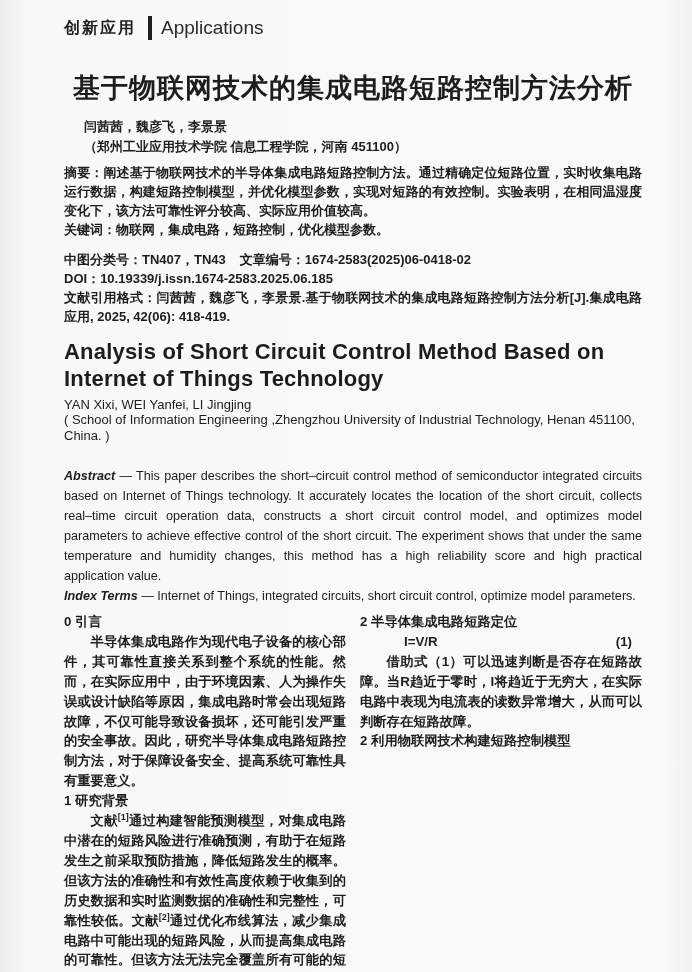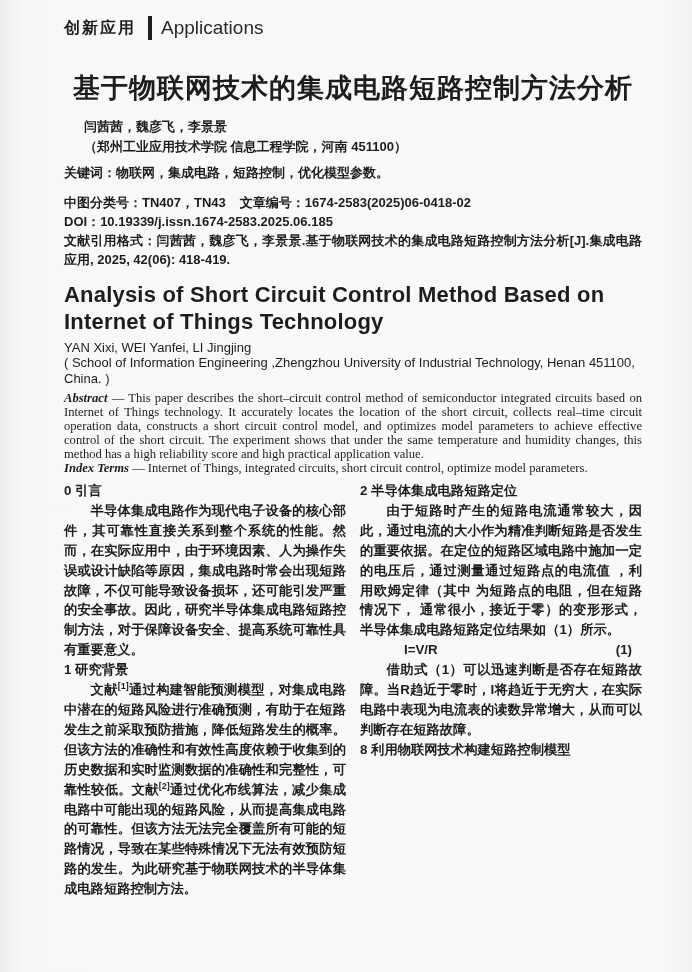--- a/index.html
+++ b/index.html
@@ -23,21 +23,21 @@
   
   .meta-cn { margin-top:7px; font-size:13px; line-height:19px; font-weight:600; text-align:justify; }
   .meta-cn .lbl { font-weight:700; }
   .meta2 { margin-top:11px; font-size:13px; line-height:19px; font-weight:600; text-align:justify; }
   .meta2 .lbl { font-weight:700; }
   .gap-sp { display:inline-block; width:14px; }
   
   .title-en { margin-top:12px; font-size:22px; line-height:27px; font-weight:700; letter-spacing:.2px; }
   .authors-en { margin-top:5px; font-size:13px; }
   .affil-en { font-size:13px; line-height:16px; }
-  .abs-en { margin-top:4px; font-size:12.6px; line-height:14px; text-align:justify;font-family:Liberation Serif, serif; }
+  .abs-en { margin-top:22px; font-size:12.6px; line-height:20px; text-align:justify; }
   .abs-en .lbl-i { font-weight:700; font-style:italic; }
   
   .cols { margin-top:6px; display:flex; gap:14px; flex:1 0 auto; }
   .col { width:282px; font-size:13.3px; line-height:19.9px; font-weight:600; text-align:justify; }
   .col .sec-h { font-weight:700; }
   .col p.ind { text-indent:2em; }
   .col sup { font-size:9px; line-height:0; }
   .eq-row { display:flex; justify-content:space-between; padding:0 10px 0 44px; }
 </style>
 </head>
@@ -49,20 +49,21 @@
     <span class="hdr-cn">创新应用</span>
     <span class="hdr-bar"></span>
     <span class="hdr-en">Applications</span>
   </div>
 
   <div class="title-cn">基于物联网技术的集成电路短路控制方法分析</div>
   <div class="authors-cn">闫茜茜，魏彦飞，李景景</div>
   <div class="affil-cn">（郑州工业应用技术学院 信息工程学院，河南 451100）</div>
 
   <div class="meta-cn">
+    <p><span class="lbl">摘要：</span><span>阐述基于物联网技术的半导体集成电路短路控制方法。通过精确定位短路位置，实时收集电路运行数据，构建短路控制模型，并优化模型参数，实现对短路的有效控制。实验表明，在相同温湿度变化下，该方法可靠性评分较高、实际应用价值较高。</span></p>
     <p><span class="lbl">关键词：</span><span>物联网，集成电路，短路控制，优化模型参数。</span></p>
   </div>
 
   <div class="meta2">
     <p><span class="lbl">中图分类号：</span><span>TN407，TN43</span><span class="gap-sp"></span><span class="lbl">文章编号：</span><span>1674-2583(2025)06-0418-02</span></p>
     <p><span class="lbl">DOI：</span><span>10.19339/j.issn.1674-2583.2025.06.185</span></p>
     <p><span class="lbl">文献引用格式：</span><span>闫茜茜，魏彦飞，李景景.基于物联网技术的集成电路短路控制方法分析[J].集成电路应用, 2025, 42(06): 418-419.</span></p>
   </div>
 
   <div class="title-en">Analysis of Short Circuit Control Method Based on Internet of Things Technology</div>
@@ -77,23 +78,22 @@
   <div class="cols">
     <div class="col">
       <div class="sec-h">0 引言</div>
       <p class="ind">半导体集成电路作为现代电子设备的核心部件，其可靠性直接关系到整个系统的性能。然而，在实际应用中，由于环境因素、人为操作失误或设计缺陷等原因，集成电路时常会出现短路故障，不仅可能导致设备损坏，还可能引发严重的安全事故。因此，研究半导体集成电路短路控制方法，对于保障设备安全、提高系统可靠性具有重要意义。</p>
       <div class="sec-h">1 研究背景</div>
       <p class="ind"><span>文献</span><sup>[1]</sup><span>通过构建智能预测模型，对集成电路中潜在的短路风险进行准确预测，有助于在短路发生之前采取预防措施，降低短路发生的概率。但该方法的准确性和有效性高度依赖于收集到的历史数据和实时监测数据的准确性和完整性，可靠性较低。文献</span><sup>[2]</sup><span>通过优化布线算法，减少集成电路中可能出现的短路风险，从而提高集成电路的可靠性。但该方法无法完全覆盖所有可能的短路情况，导致在某些特殊情况下无法有效预防短路的发生。为此研究基于物联网技术的半导体集成电路短路控制方法。</span></p>
     </div>
 
     <div class="col">
       <div class="sec-h">2 半导体集成电路短路定位</div>
-      <p class="ind">由于短路时产生的短路电流通常较大，因此，通过电流的大小作为精准判断短路是否发生的重要依据。在定位的短路区域电路中施加一定的电压后，通过测量通过短路点的电流值 ，利用欧姆定律（其中 为短路点的电阻，但在短路情况下， 通常很小，接近于零）的变形形式，半导体集成电路短路定位结果如（1）所示。</p>
       <div class="eq-row">
         <span>I=V/R</span>
         <span>(1)</span>
       </div>
       <p class="ind">借助式（1）可以迅速判断是否存在短路故障。当R趋近于零时，I将趋近于无穷大，在实际电路中表现为电流表的读数异常增大，从而可以判断存在短路故障。</p>
-      <div class="sec-h">8 利用物联网技术构建短路控制模型</div>
+      <div class="sec-h">2 利用物联网技术构建短路控制模型</div>
     </div>
   </div>
 
 </div>
 
 </body></html>

